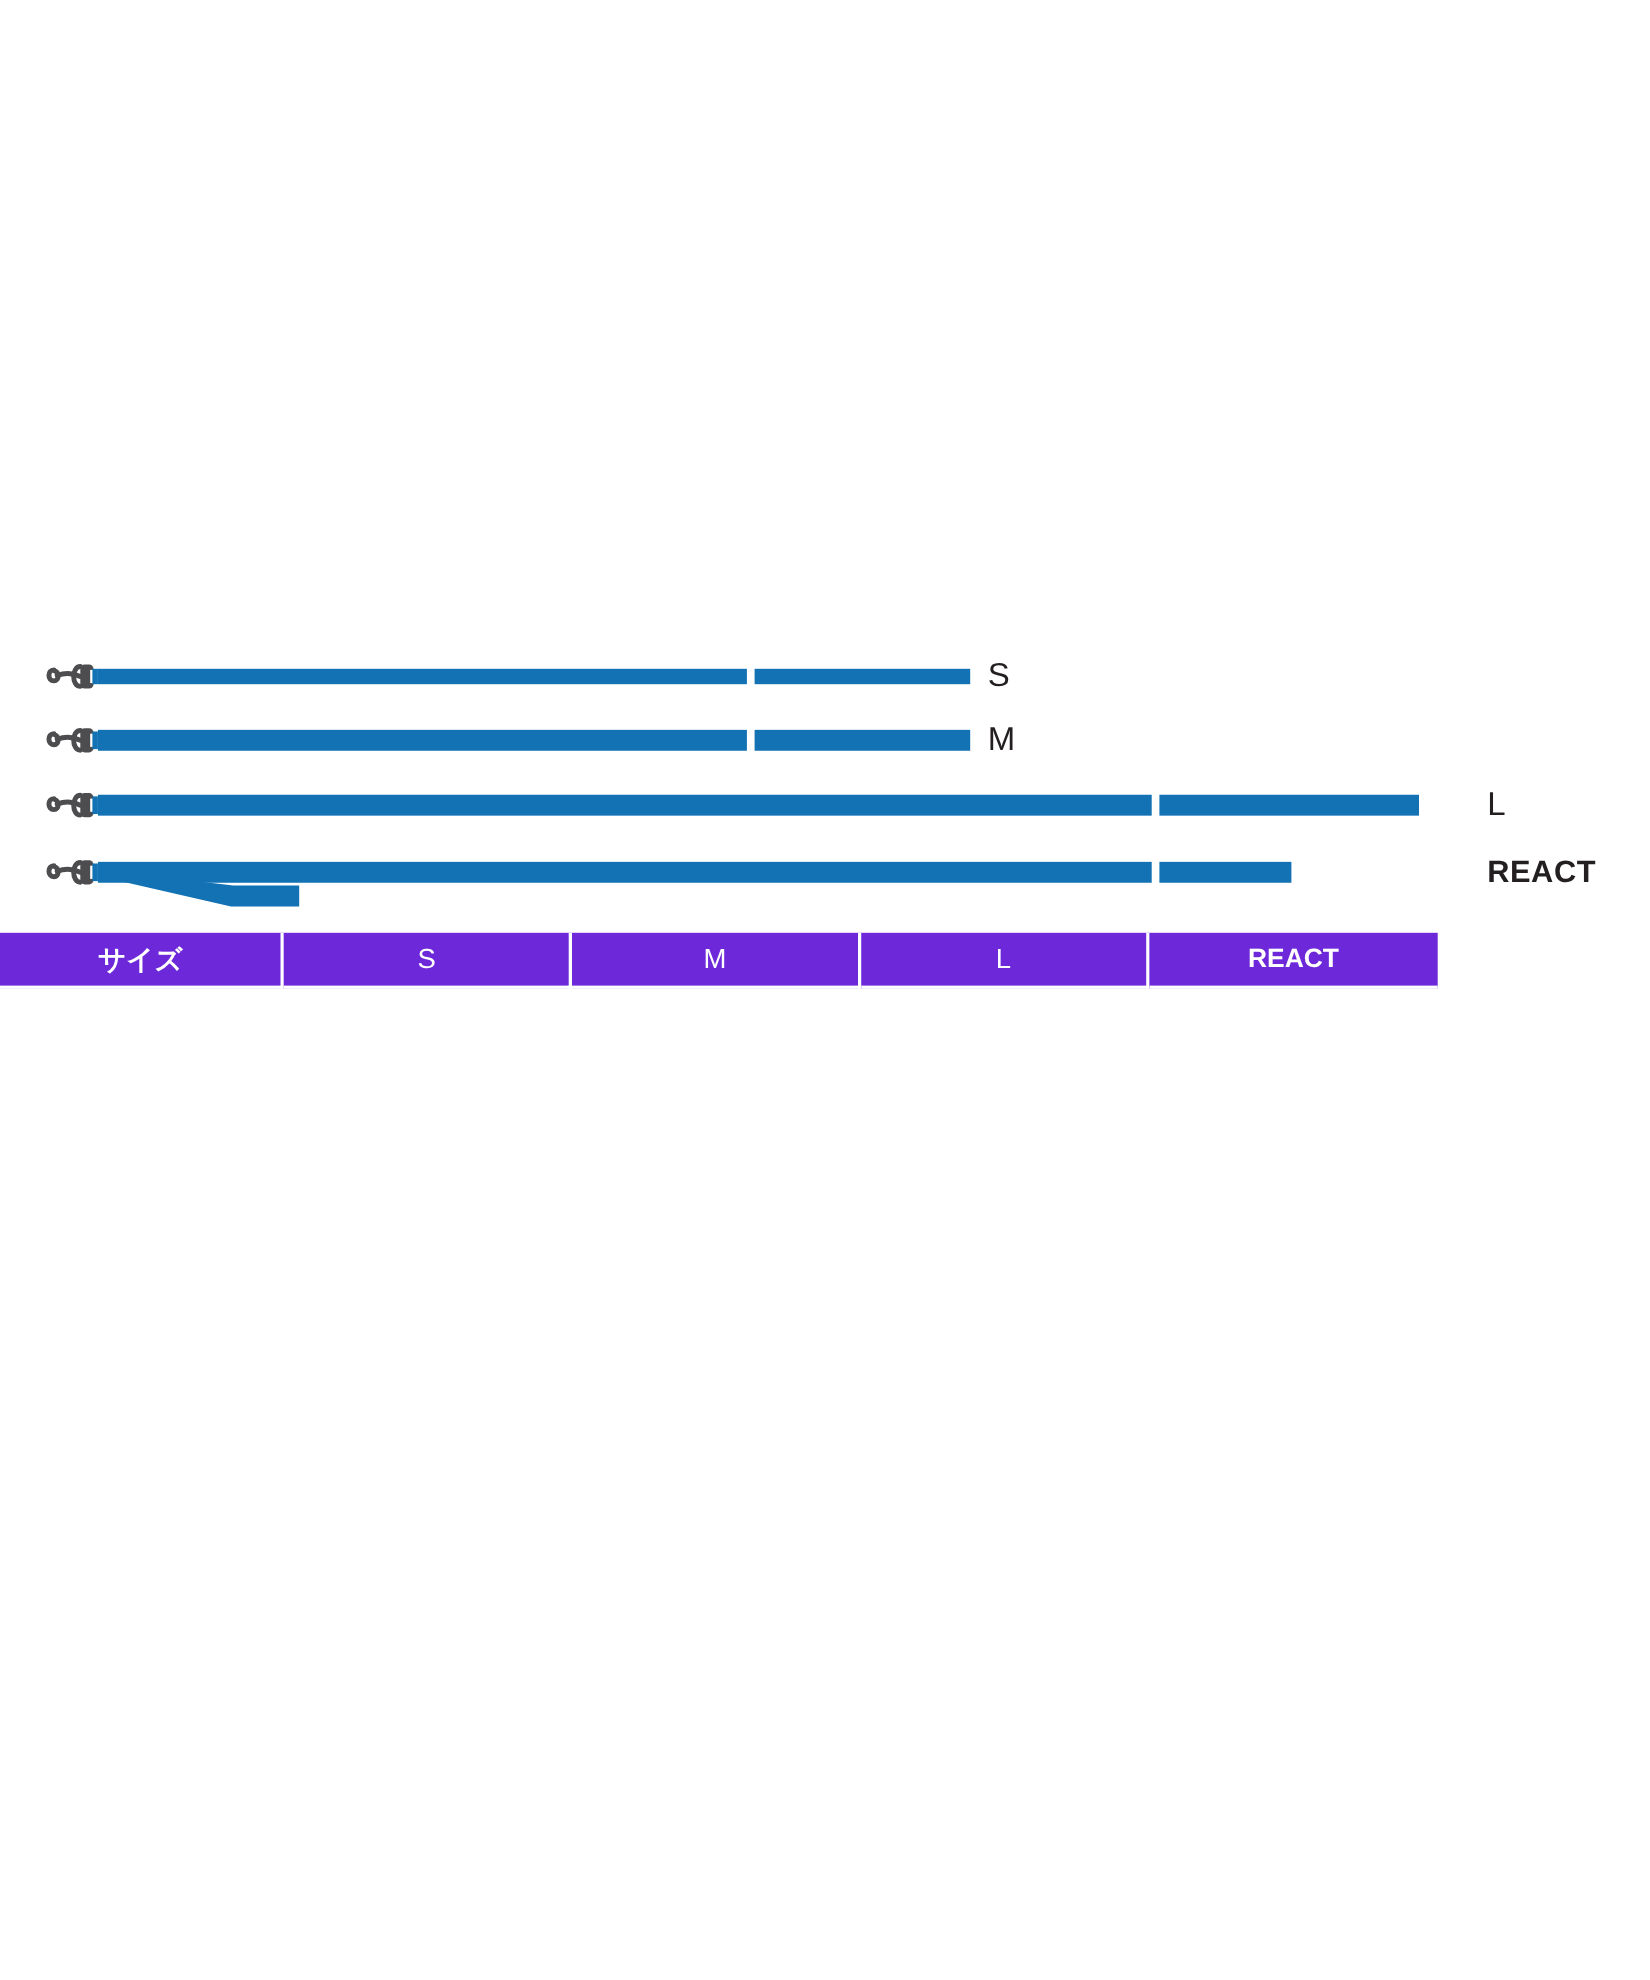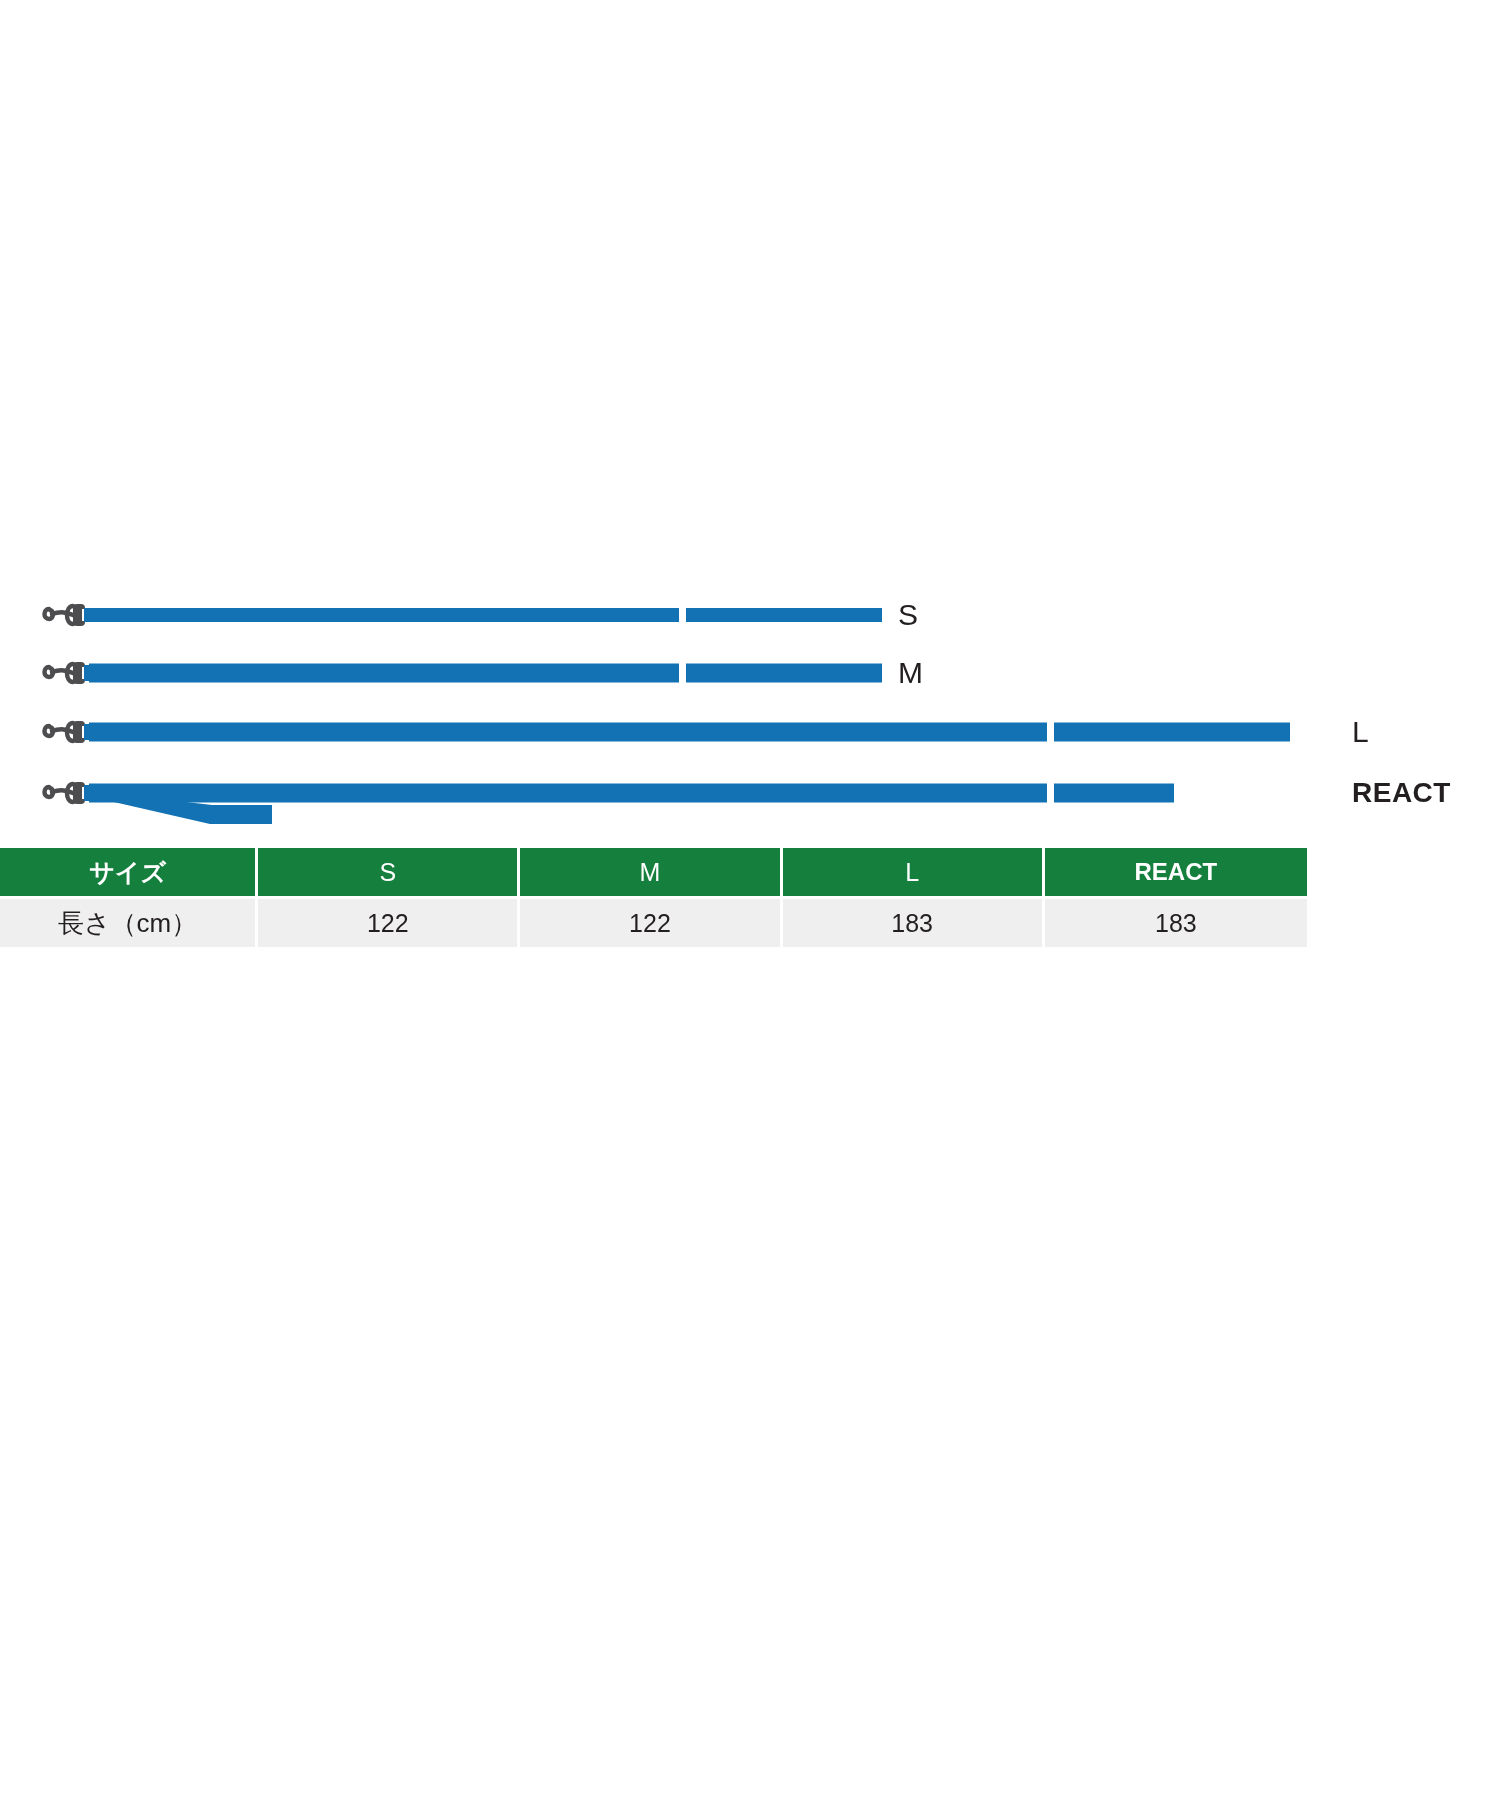--- a/index.html
+++ b/index.html
@@ -102,21 +102,21 @@
     font-size: 25px;
     font-weight: normal;
     padding: 0;
     border-right: 3px solid #ffffff;
     border-bottom: 3px solid #ffffff;
   }
   #size-table th:last-child,
   #size-table td:last-child { border-right: none; }
 
   #size-table thead th {
-    background: #15803d;
+    background: #6d28d9;
     color: #ffffff;
     font-size: 25px;
     margin-top: 40px;
   }
   #size-table thead th.hdr-react { font-weight: bold; font-size: 24px; }
   #size-table thead th.hdr-label { font-weight: bold; }
 
   #size-table tbody td {
     background: #efefef;
     color: #231f20;
@@ -222,21 +222,14 @@
   <thead>
     <tr>
       <th class="hdr-label">サイズ</th>
       <th>S</th>
       <th>M</th>
       <th>L</th>
       <th class="hdr-react">REACT</th>
     </tr>
   </thead>
   <tbody>
-    <tr>
-      <td class="row-label">長さ（cm）</td>
-      <td>122</td>
-      <td>122</td>
-      <td>183</td>
-      <td>183</td>
-    </tr>
   </tbody>
 </table>
 
 </body></html>

